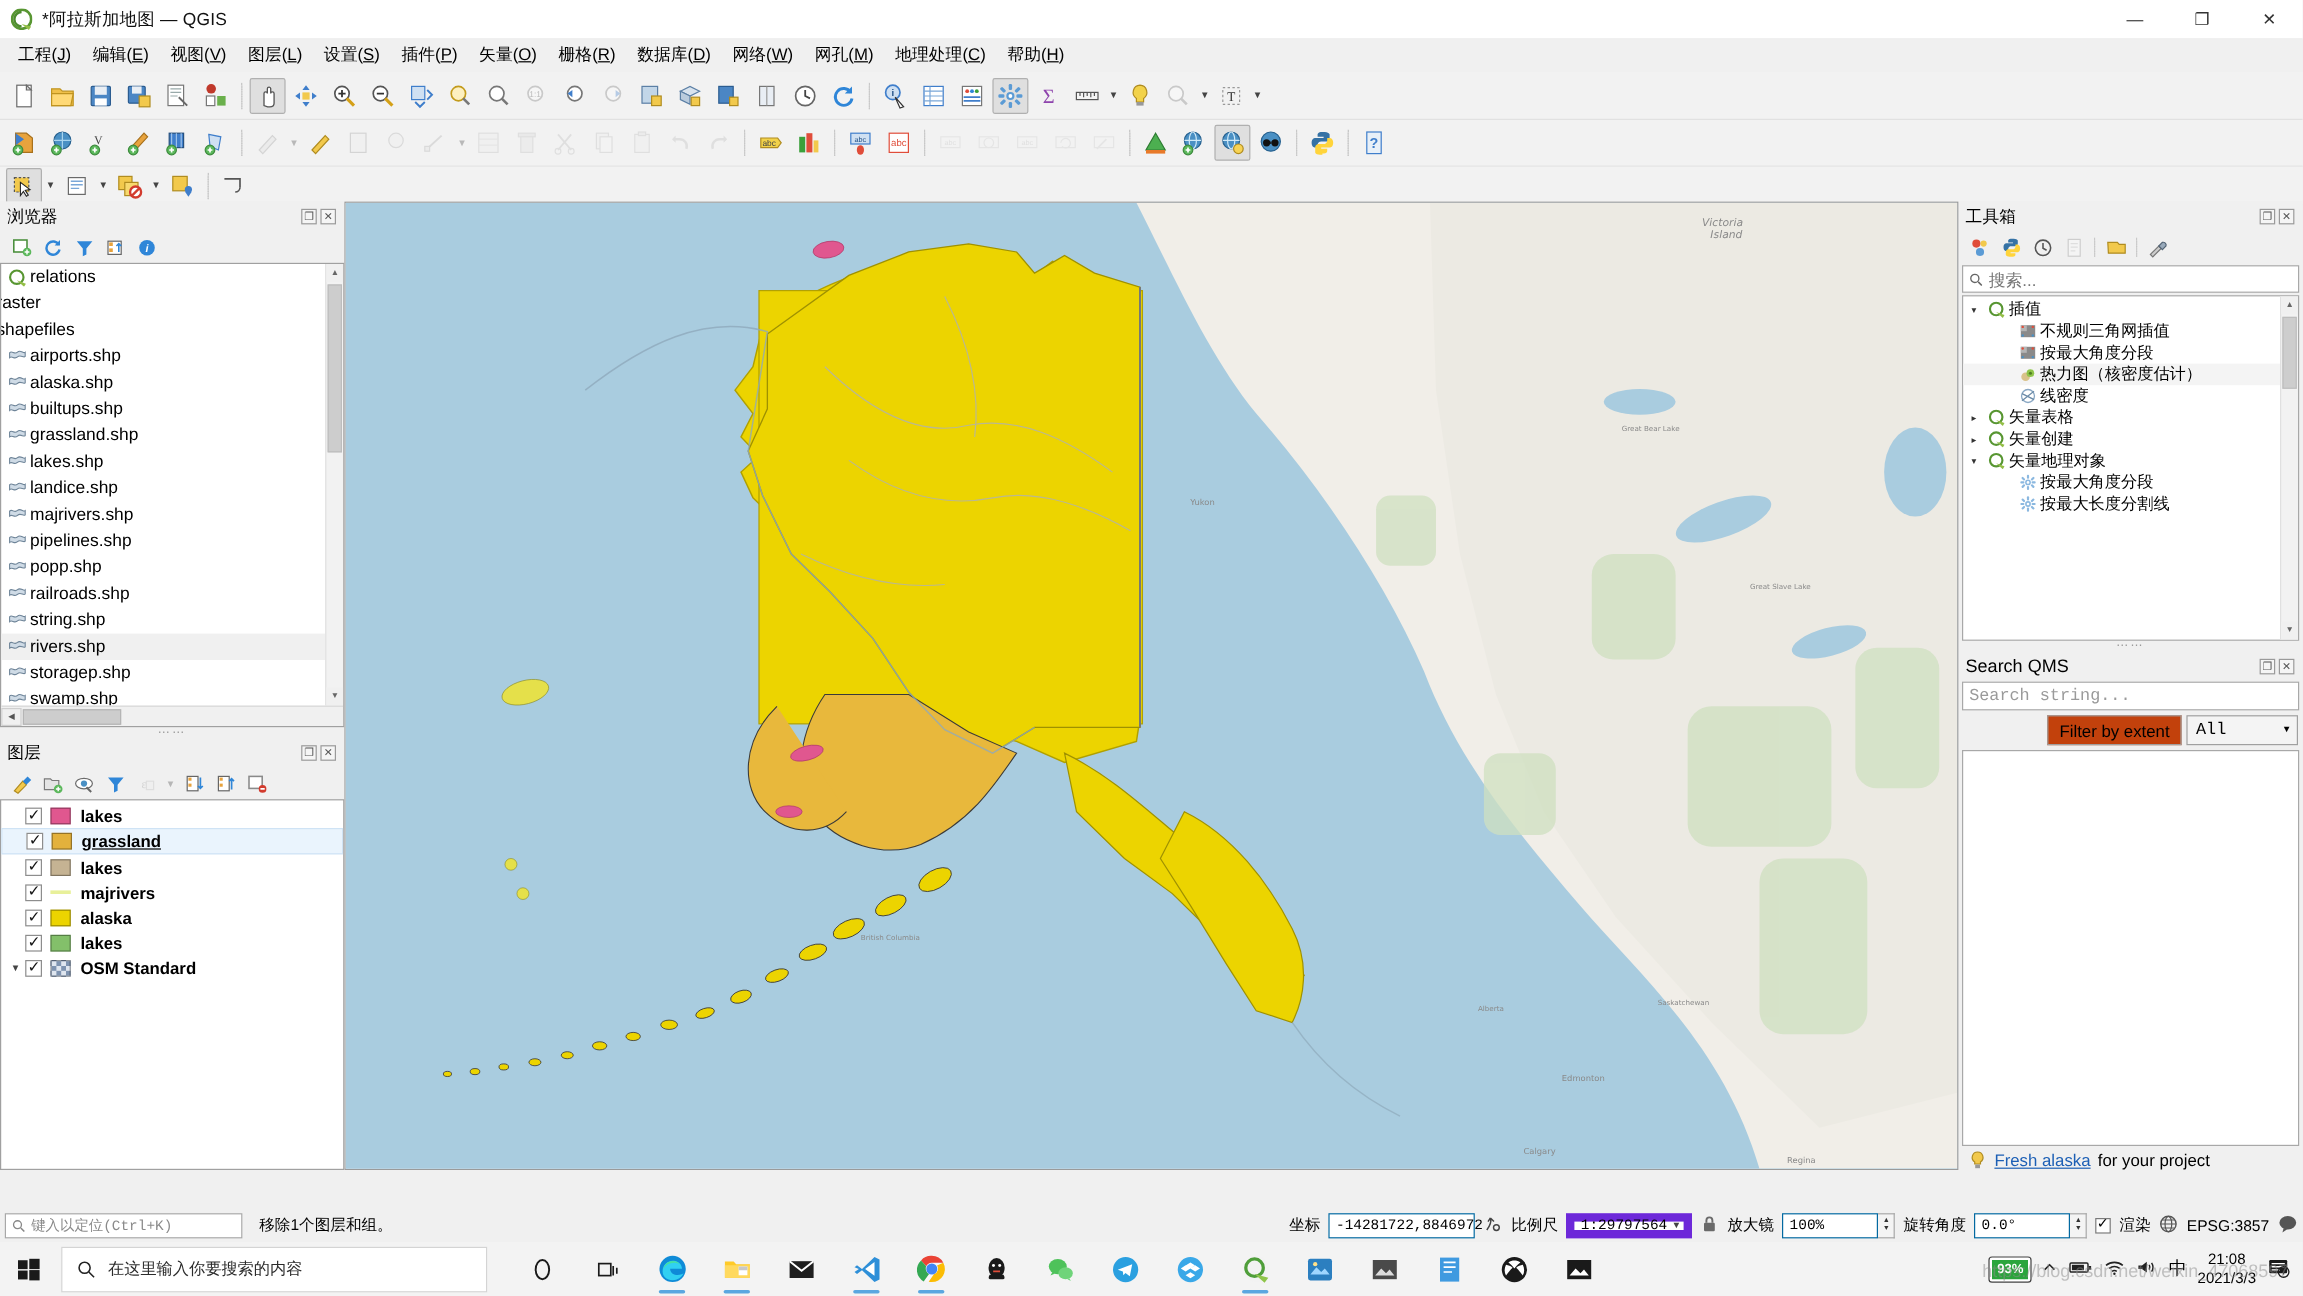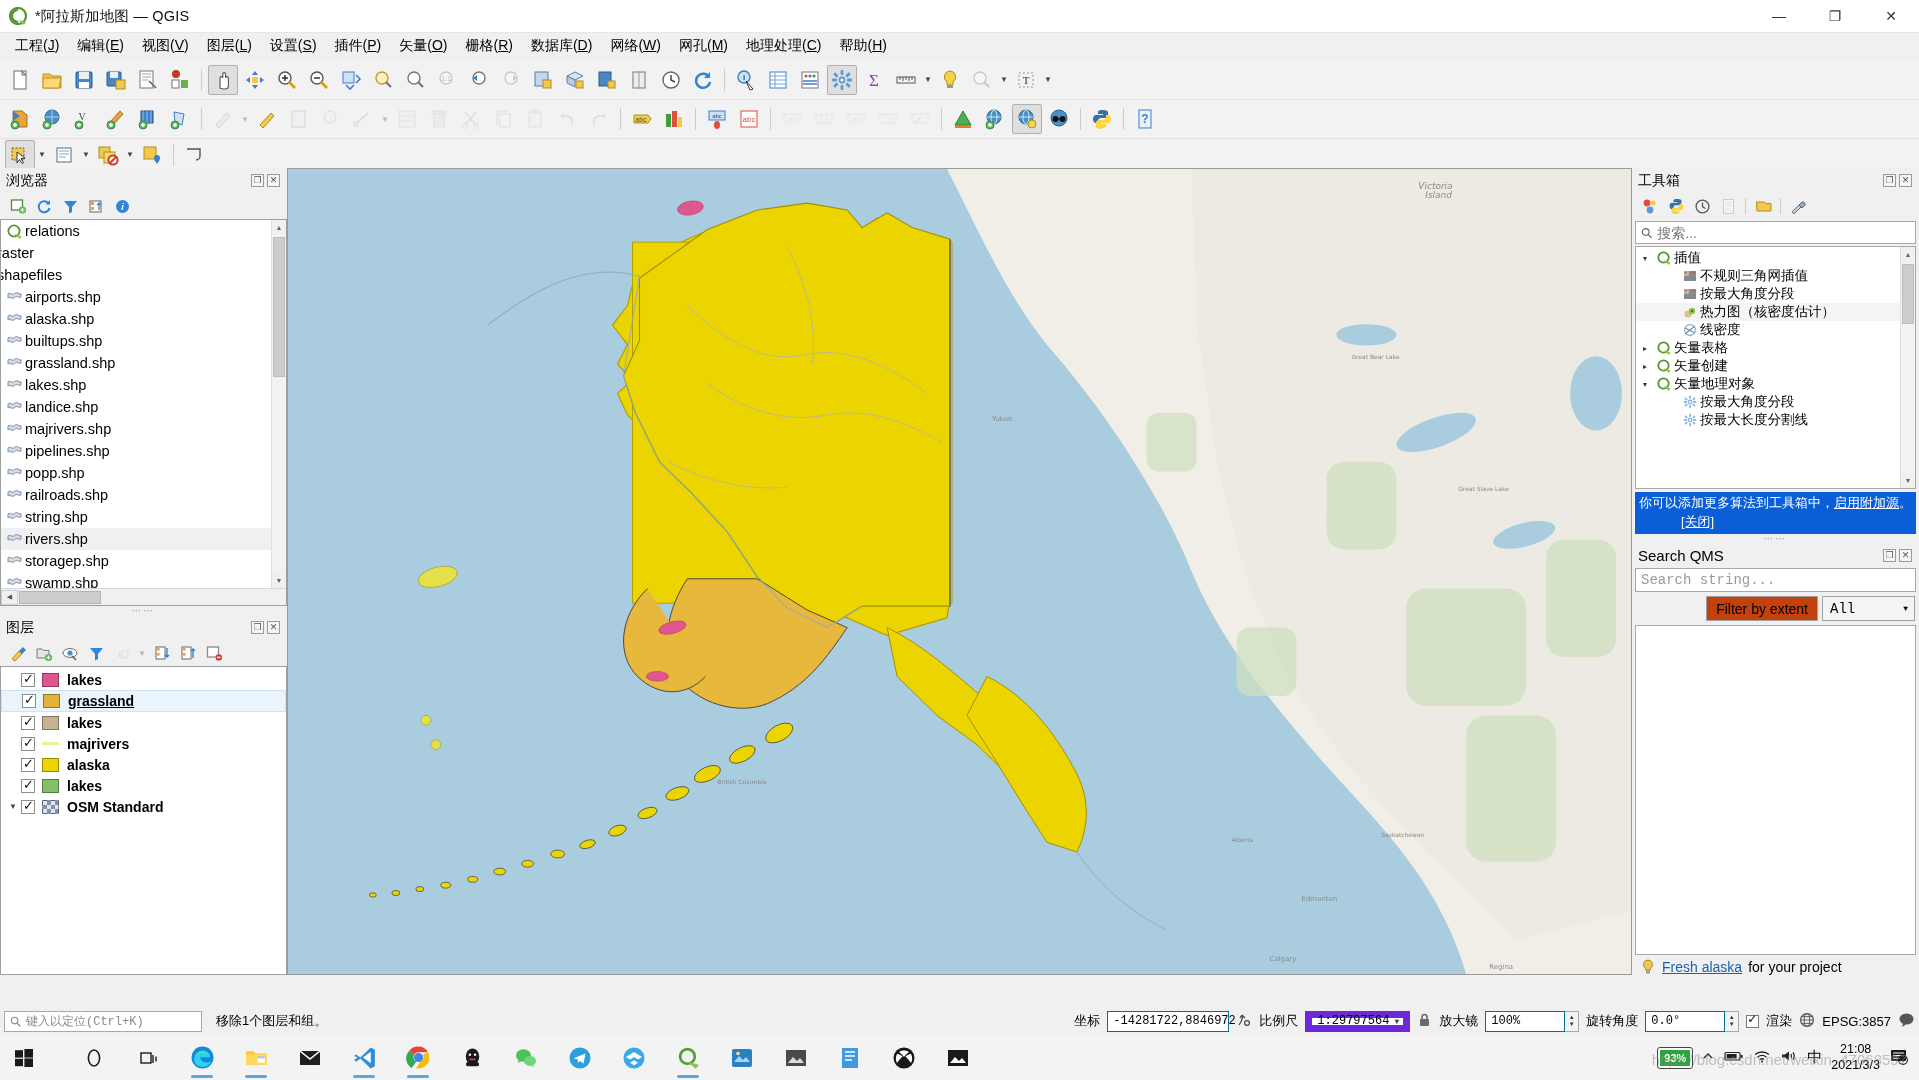--- a/index.html
+++ b/index.html
@@ -1334,24 +1334,20 @@
               <span>按最大长度分割线</span>
             </div>
           </div>
         <div class="vscroll">
           <div class="vs-arrow">▲</div>
           <div class="vs-thumb" style="top:17px; height:60px;"></div>
           <div class="vs-arrow" style="position:absolute;bottom:0;left:0;right:0;">▼</div>
         </div>
       </div>
 
-      <div class="msgbar">
-        <span>你可以添加更多算法到工具箱中，</span><a href="#">启用附加源</a><span>。</span>
-        <span style="display:inline-block;width:42px;"></span><a href="#">[关闭]</a>
-      </div>
 
       <div class="qms-panel">
         <div class="dock-splitter">⋯⋯</div>
         <div class="qms-title">
           <span>Search QMS</span>
           <div class="panel-ctrls">
             <div class="pc">❐</div>
             <div class="pc">✕</div>
           </div>
         </div>
@@ -1438,20 +1434,27 @@
   </div>
 
   <div class="taskbar">
     <div class="startbtn">
       <svg width="20" height="20" viewBox="0 0 20 20">
           <rect x="1" y="2.2" width="8" height="7.4" fill="#1a1a1a"></rect>
           <rect x="10.4" y="1" width="8.6" height="8.6" fill="#1a1a1a"></rect>
           <rect x="1" y="10.8" width="8" height="7.4" fill="#1a1a1a"></rect>
           <rect x="10.4" y="10.4" width="8.6" height="8.6" fill="#1a1a1a"></rect>
         </svg>
+    </div>
+    <div class="tsearch">
+      <svg width="16" height="16" viewBox="0 0 16 16">
+        <circle cx="6.5" cy="6.5" r="4.6" fill="none" stroke="#222" stroke-width="1.3"></circle>
+        <path d="M10 10l4.4 4.4" stroke="#222" stroke-width="1.3"></path>
+        </svg>
+      <span>在这里输入你要搜索的内容</span>
     </div>
     <div class="tbicons">
       <div class="tbic">
         <svg width="22" height="22" viewBox="0 0 22 22">
             <ellipse cx="11" cy="11" rx="5.6" ry="8" fill="none" stroke="#1a1a1a" stroke-width="1.6"></ellipse>
           </svg>
         </div>
       <div class="tbic">
         <svg width="22" height="22" viewBox="0 0 22 22">
             <rect x="4" y="6" width="10" height="10" fill="none" stroke="#1a1a1a" stroke-width="1.4"></rect>

